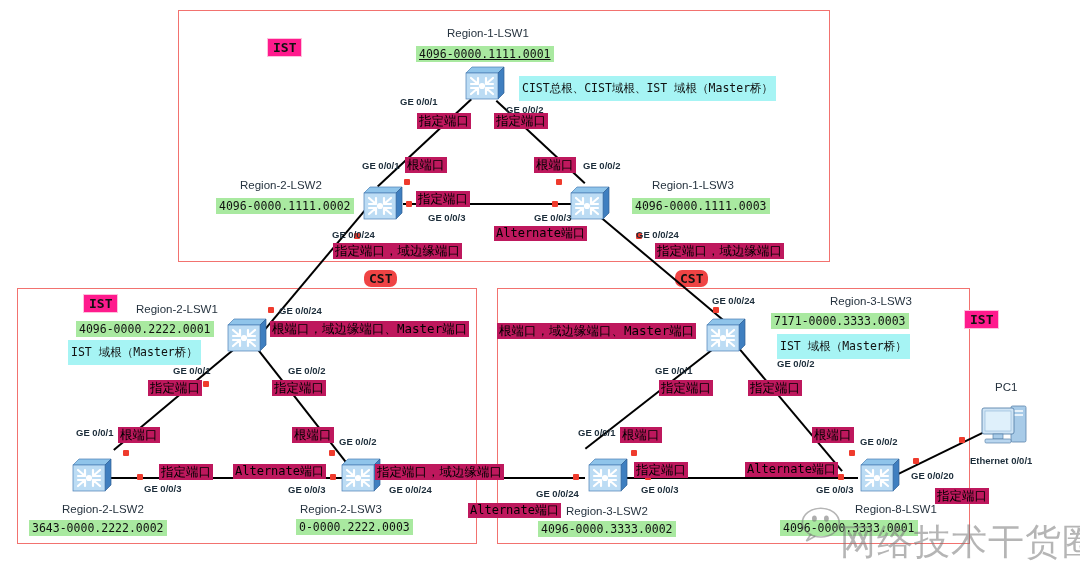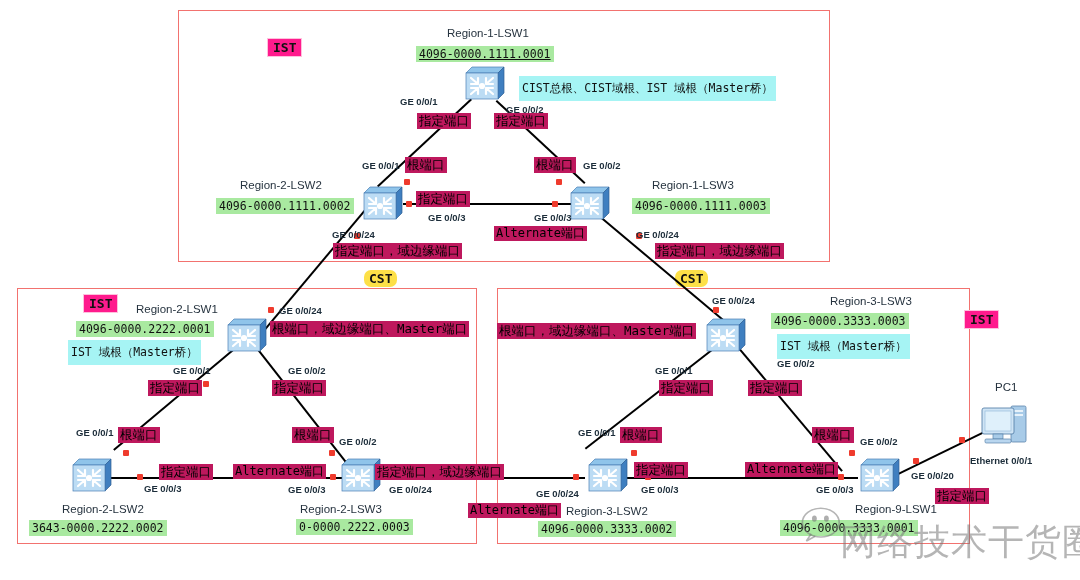--- a/index.html
+++ b/index.html
@@ -9,21 +9,21 @@
   }
   #stage{position:absolute;left:0;top:0;width:1080px;height:580px;}
 
   
   .region-box{position:absolute;border:1.5px solid #f2726f;box-sizing:border-box;background:transparent;}
 
   
   .badge{position:absolute;font-family:"DejaVu Sans Mono","Liberation Mono",monospace;
          font-size:13px;font-weight:bold;color:#111;line-height:1;padding:2px 5px;white-space:nowrap;margin-left:43px;}
   .badge-ist{background:#ff1b8d;border:1px solid #ffc0dd;}
-  .badge-cst{background:#fde047;border-radius:7px;}
+  .badge-cst{background:#ef4444;border-radius:7px;}
 
   
   .dev-name{position:absolute;font-size:11.5px;color:#26333f;white-space:nowrap;line-height:1;}
   .dev-mac{position:absolute;font-family:"DejaVu Sans Mono","Liberation Mono",monospace;
            font-size:11.5px;color:#111;background:#a9e9a0;white-space:nowrap;line-height:1.25;padding:1px 3px;}
   .role-cyan{position:absolute;font-family:"DejaVu Sans Mono","Liberation Mono",monospace;
              font-size:11.5px;color:#111;background:#a6f4f4;white-space:nowrap;line-height:1.3;padding:5px 3px;}
 
   
   .port{position:absolute;font-size:9.5px;color:#1c2d3a;white-space:nowrap;line-height:1;font-weight:bold;}
@@ -310,21 +310,21 @@
   <div class="ptag ptag-cjk" style="left:292px;top:427px;">根端口</div>
   <div class="port" style="left:339px;top:437px;">GE 0/0/2</div>
   <div class="ptag" style="left:233px;top:464px;">Alternate端口</div>
   <div class="port" style="left:288px;top:485px;">GE 0/0/3</div>
   <div class="port" style="left:389px;top:485px;">GE 0/0/24</div>
   <div class="ptag ptag-cjk" style="left:375px;top:464px;">指定端口，域边缘端口</div>
   <div class="dev-name" style="left:300px;top:504px;">Region-2-LSW3</div>
   <div class="dev-mac" style="left:296px;top:519px;">0-0000.2222.0003</div>
 
   <div class="dev-name" style="left:790px;top:296px;padding-left:40px;">Region-3-LSW3</div>
-  <div class="dev-mac" style="left:771px;top:313px;">4096-0000.3333.0003</div>
+  <div class="dev-mac" style="left:771px;top:313px;">7171-0000.3333.0003</div>
   <div class="role-cyan" style="left:777px;top:334px;">IST 域根（Master桥）</div>
 
   <div class="port" style="left:712px;top:296px;">GE 0/0/24</div>
   <div class="ptag ptag-cjk" style="left:497px;top:323px;">根端口，域边缘端口、Master端口</div>
   <div class="port" style="left:655px;top:366px;">GE 0/0/1</div>
   <div class="ptag ptag-cjk" style="left:659px;top:380px;">指定端口</div>
   <div class="port" style="left:777px;top:359px;">GE 0/0/2</div>
   <div class="ptag ptag-cjk" style="left:748px;top:380px;">指定端口</div>
 
   <div class="port" style="left:578px;top:428px;">GE 0/0/1</div>
@@ -335,21 +335,21 @@
   <div class="ptag" style="left:468px;top:503px;">Alternate端口</div>
   <div class="dev-name" style="left:566px;top:506px;">Region-3-LSW2</div>
   <div class="dev-mac" style="left:538px;top:521px;">4096-0000.3333.0002</div>
 
   <div class="ptag ptag-cjk" style="left:812px;top:427px;">根端口</div>
   <div class="port" style="left:860px;top:437px;">GE 0/0/2</div>
   <div class="ptag" style="left:745px;top:462px;">Alternate端口</div>
   <div class="port" style="left:816px;top:485px;">GE 0/0/3</div>
   <div class="port" style="left:911px;top:471px;">GE 0/0/20</div>
   <div class="ptag ptag-cjk" style="left:935px;top:488px;">指定端口</div>
-  <div class="dev-name" style="left:855px;top:504px;">Region-9-LSW1</div>
+  <div class="dev-name" style="left:855px;top:504px;">Region-8-LSW1</div>
   <div class="dev-mac" style="left:780px;top:520px;">4096-0000.3333.0001</div>
 
   <div class="dev-name" style="left:995px;top:382px;">PC1</div>
   <div class="port" style="left:970px;top:456px;">Ethernet 0/0/1</div>
 
   <div class="wm" style="left:800px;top:505px;">
     <svg viewBox="0 0 60 50" width="48" height="40" aria-hidden="true">
       <ellipse cx="26" cy="22" rx="23" ry="18" fill="none" stroke="rgba(120,120,120,0.55)" stroke-width="2"></ellipse>
       <path d="M14,36 L8,45 L19,39" fill="none" stroke="rgba(120,120,120,0.55)" stroke-width="2"></path>
       <ellipse cx="18" cy="17" rx="3" ry="4" fill="rgba(120,120,120,0.6)"></ellipse>

